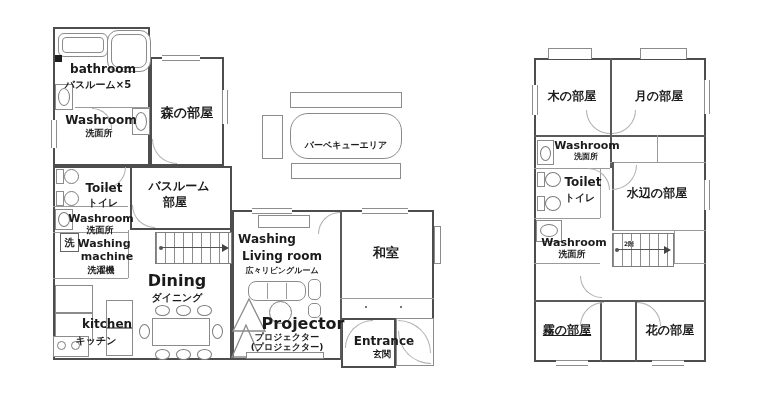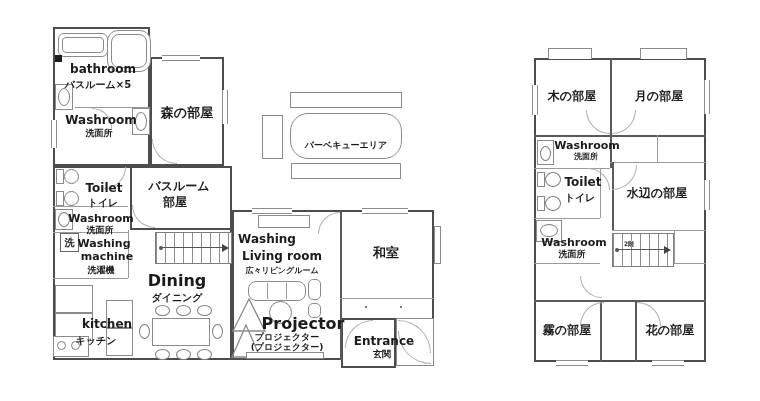--- a/index.html
+++ b/index.html
@@ -215,16 +215,16 @@
 
   <div class="lbl jp12" style="left:572px;top:90px;">木の部屋</div>
   <div class="lbl jp12" style="left:659px;top:90px;">月の部屋</div>
   <div class="lbl en11" style="left:587px;top:140px;">Washroom</div>
   <div class="lbl jp8" style="left:586px;top:153px;">洗面所</div>
   <div class="lbl en13" style="left:583px;top:176px;">Toilet</div>
   <div class="lbl jp10" style="left:580px;top:193px;">トイレ</div>
   <div class="lbl en11" style="left:574px;top:237px;">Washroom</div>
   <div class="lbl jp9" style="left:572px;top:250px;">洗面所</div>
   <div class="lbl jp12" style="left:657px;top:187px;">水辺の部屋</div>
-  <div class="lbl jp12" style="left:567px;top:324px;">霧の部屋</div>
+  <div class="lbl jp12" style="left:567px;top:324px;text-decoration:underline;">霧の部屋</div>
   <div class="lbl jp12" style="left:670px;top:324px;">花の部屋</div>
 
 </div>
 
 </body></html>

